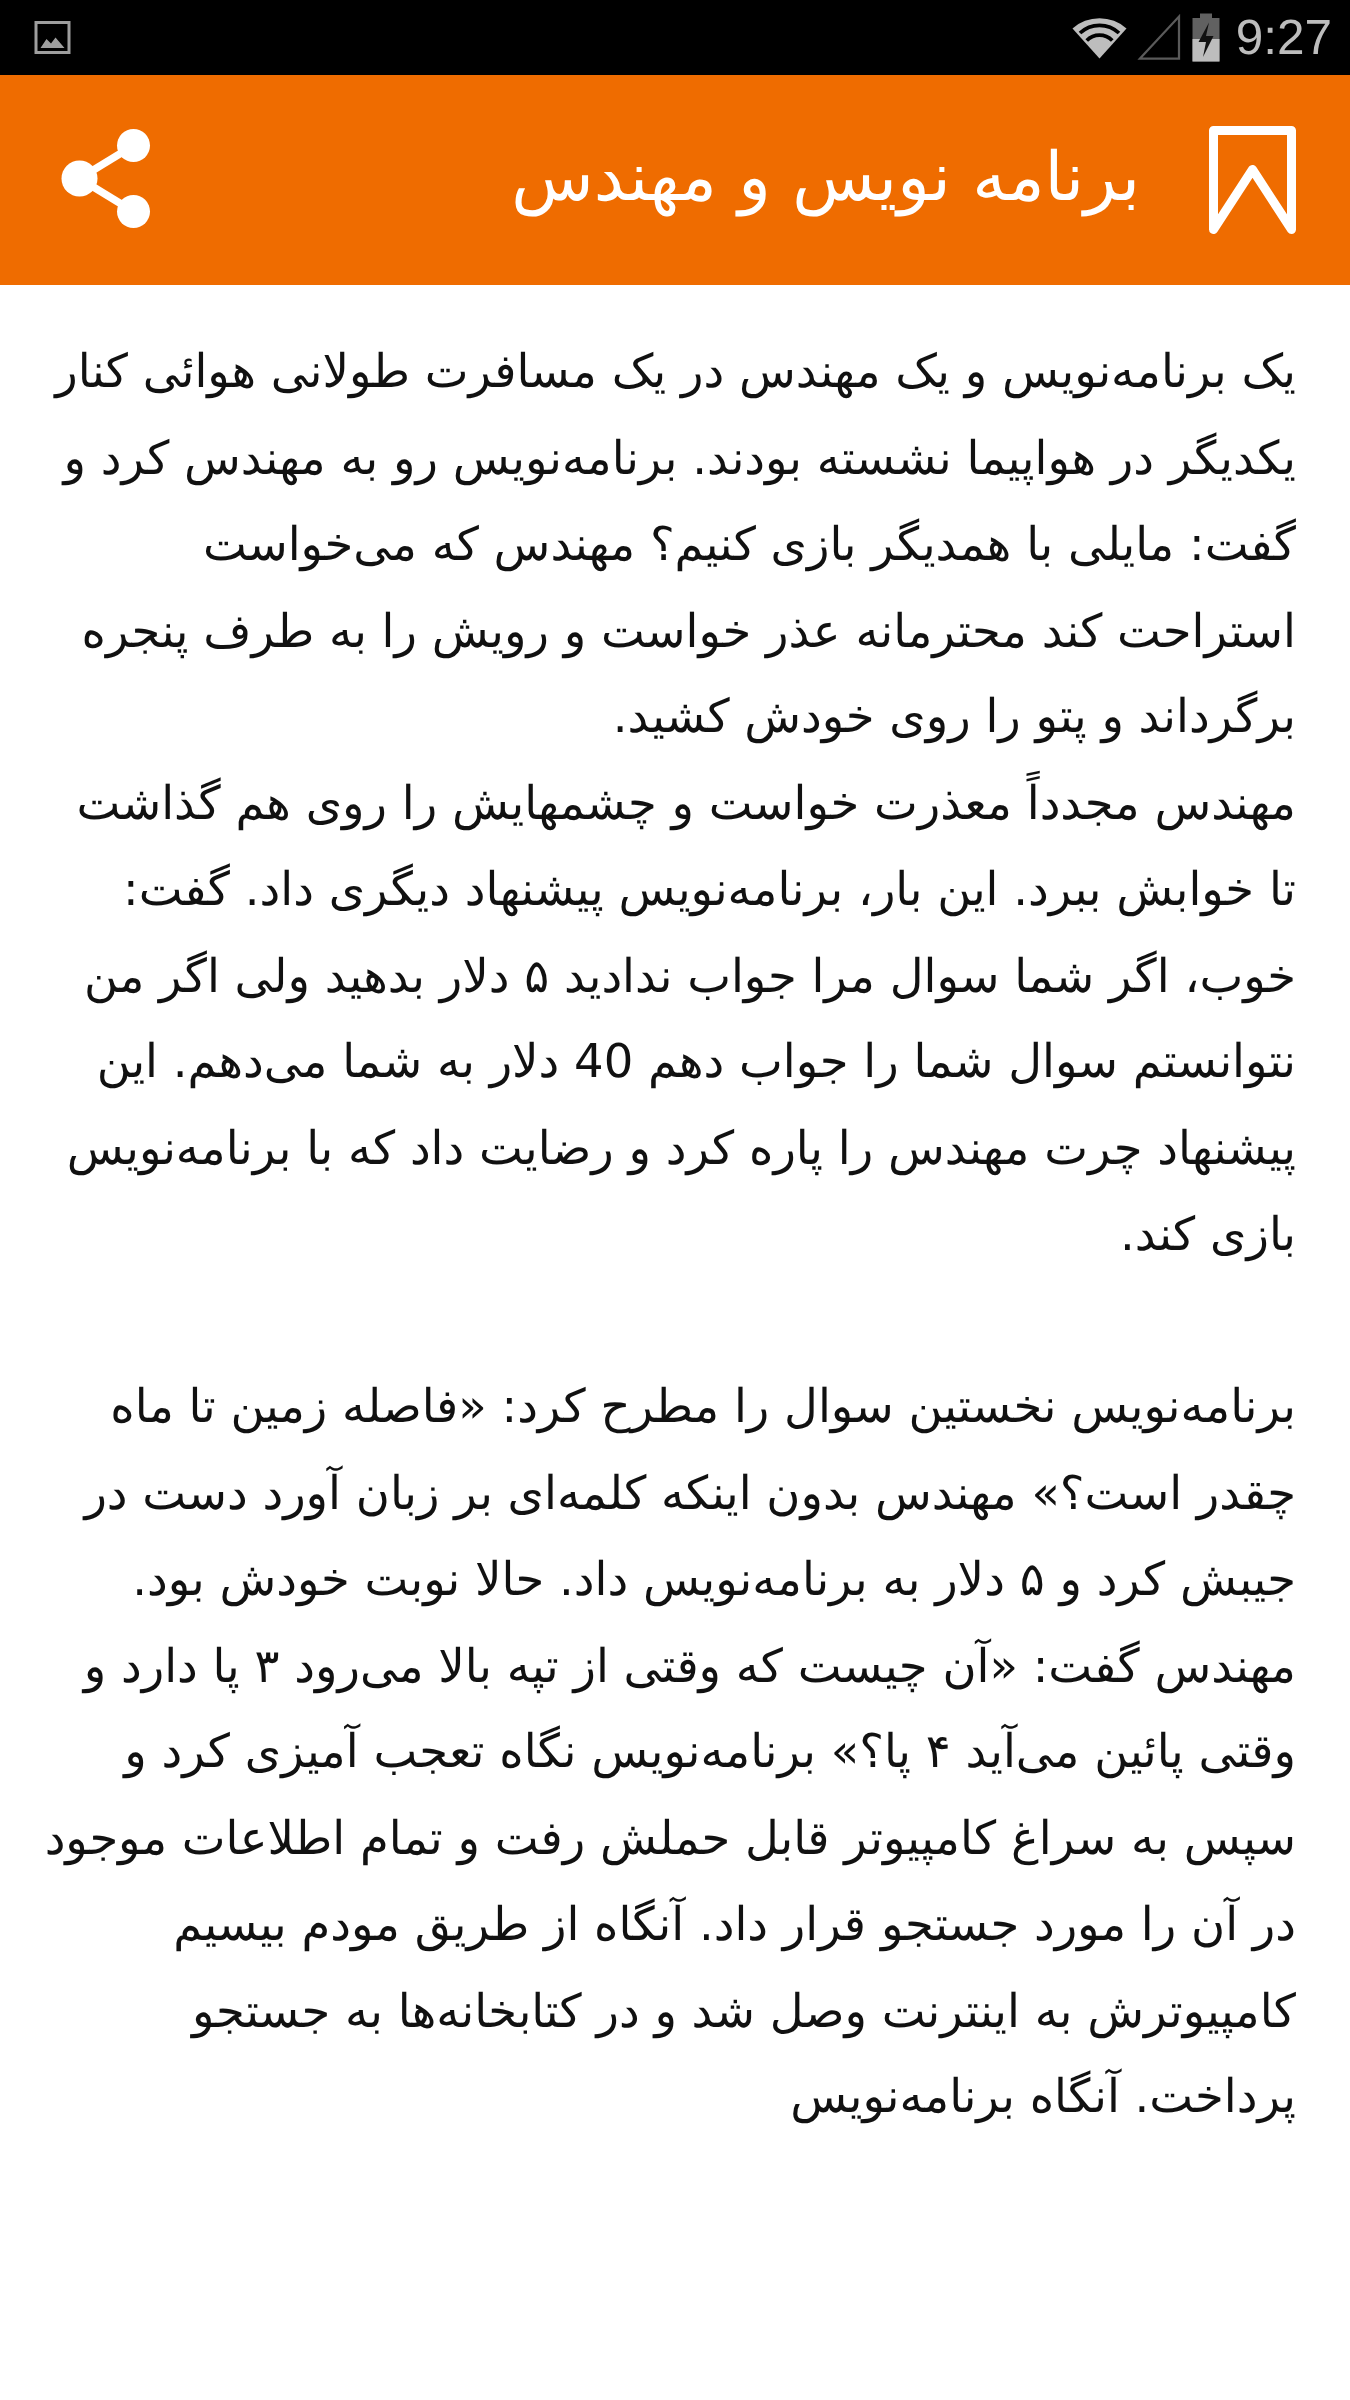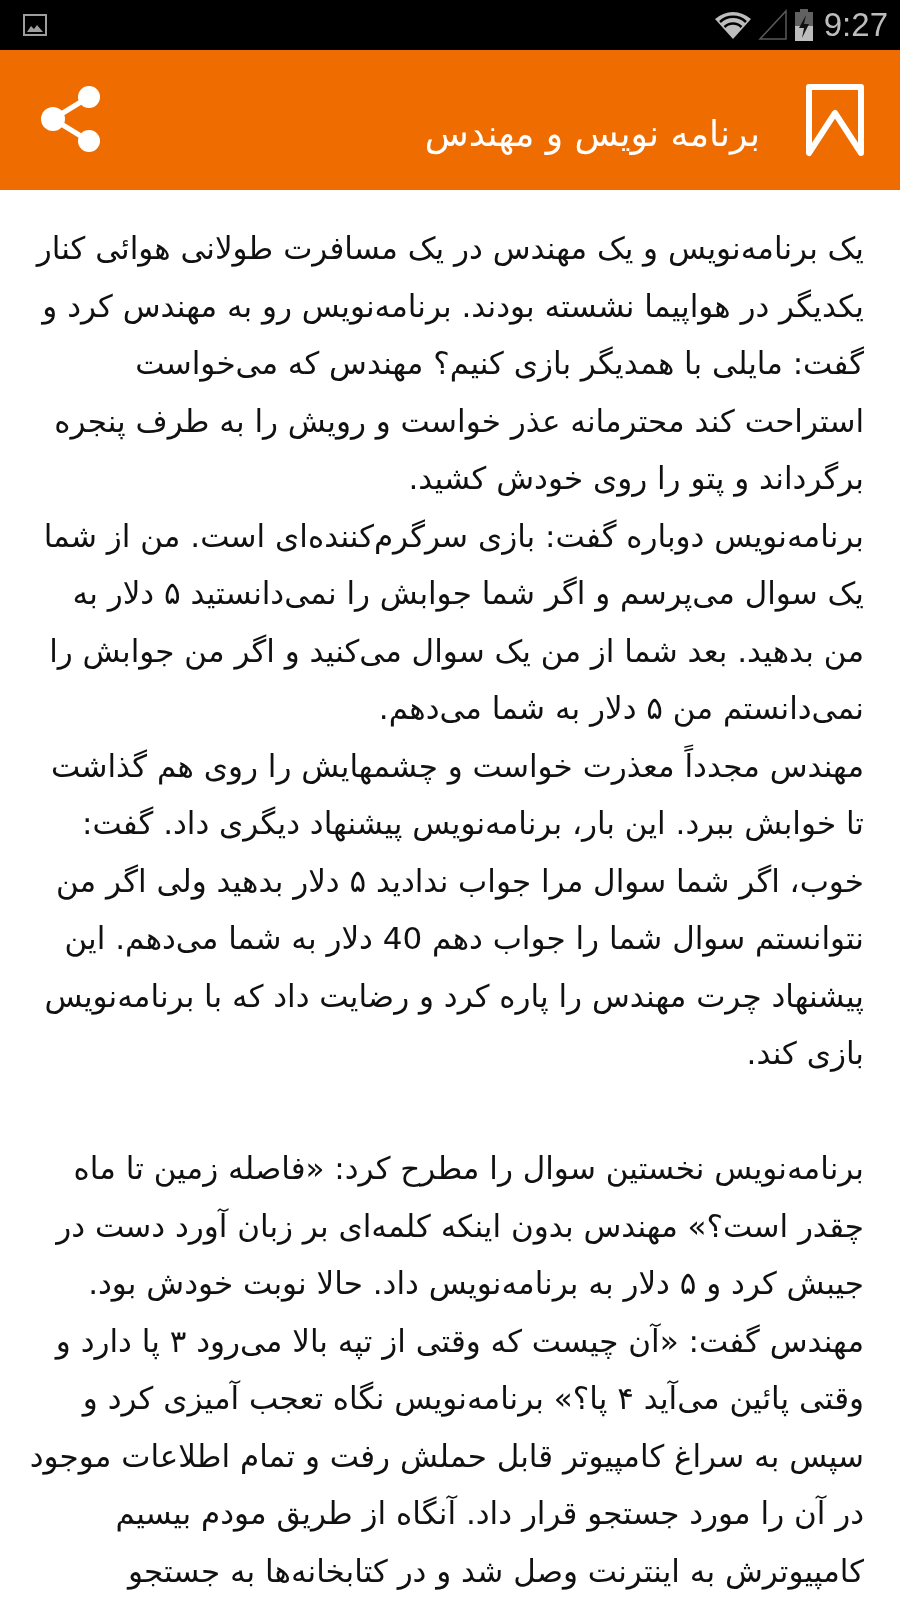--- a/index.html
+++ b/index.html
@@ -52,26 +52,26 @@
     }
     .bookmark-btn {
       position: absolute;
       right: 20px; top: 25px;
       width: 90px; height: 90px;
       display: flex; align-items: center; justify-content: center;
       cursor: pointer;
     }
     .app-title {
       position: absolute;
-      right: 140px; top: 16px;
+      right: 140px; top: 0;
       height: 127px;
       line-height: 136px;
       color: #ffffff;
       font-family: "DejaVu Sans", sans-serif;
-      font-size: 36px;
+      font-size: 45px;
       direction: rtl;
       white-space: nowrap;
     }
     .content {
       position: absolute;
       left: 0; top: 190px;
       width: 900px;
       height: 1410px;
       overflow: hidden;
     }
@@ -132,18 +132,17 @@
   <div class="bookmark-btn">
     <svg width="62" height="74" viewBox="0 0 62 74">
       <path d="M5 4 L57 4 L57 70 L31 30 L5 70 Z" fill="none" stroke="#fff" stroke-width="6" stroke-linejoin="round"></path>
     </svg>
   </div>
 </div>
 
 <div class="content">
   <div class="article">
     <p>یک برنامه‌نویس و یک مهندس در یک مسافرت طولانی هوائی کنار یکدیگر در هواپیما نشسته بودند. برنامه‌نویس رو به مهندس کرد و گفت: مایلی با همدیگر بازی کنیم؟ مهندس که می‌خواست استراحت کند محترمانه عذر خواست و رویش را به طرف پنجره برگرداند و پتو را روی خودش کشید.</p>
-    <p>برنامه‌نویس دوباره گفت: بازی سرگرم‌کننده‌ای است. من از شما یک سوال می‌پرسم و اگر شما جوابش را نمی‌دانستید ۵ دلار به من بدهید. بعد شما از من یک سوال می‌کنید و اگر من جوابش را نمی‌دانستم من ۵ دلار به شما می‌دهم.</p>
     <p>مهندس مجدداً معذرت خواست و چشمهایش را روی هم گذاشت تا خوابش ببرد. این بار، برنامه‌نویس پیشنهاد دیگری داد. گفت: خوب، اگر شما سوال مرا جواب ندادید ۵ دلار بدهید ولی اگر من نتوانستم سوال شما را جواب دهم 40 دلار به شما می‌دهم. این پیشنهاد چرت مهندس را پاره کرد و رضایت داد که با برنامه‌نویس بازی کند.</p>
     <div class="gap"></div>
     <p>برنامه‌نویس نخستین سوال را مطرح کرد: «فاصله زمین تا ماه چقدر است؟» مهندس بدون اینکه کلمه‌ای بر زبان آورد دست در جیبش کرد و ۵ دلار به برنامه‌نویس داد. حالا نوبت خودش بود. مهندس گفت: «آن چیست که وقتی از تپه بالا می‌رود ۳ پا دارد و وقتی پائین می‌آید ۴ پا؟» برنامه‌نویس نگاه تعجب آمیزی کرد و سپس به سراغ کامپیوتر قابل حملش رفت و تمام اطلاعات موجود در آن را مورد جستجو قرار داد. آنگاه از طریق مودم بیسیم کامپیوترش به اینترنت وصل شد و در کتابخانه‌ها به جستجو پرداخت. آنگاه برنامه‌نویس</p>
   </div>
 </div>
 
 </body></html>

